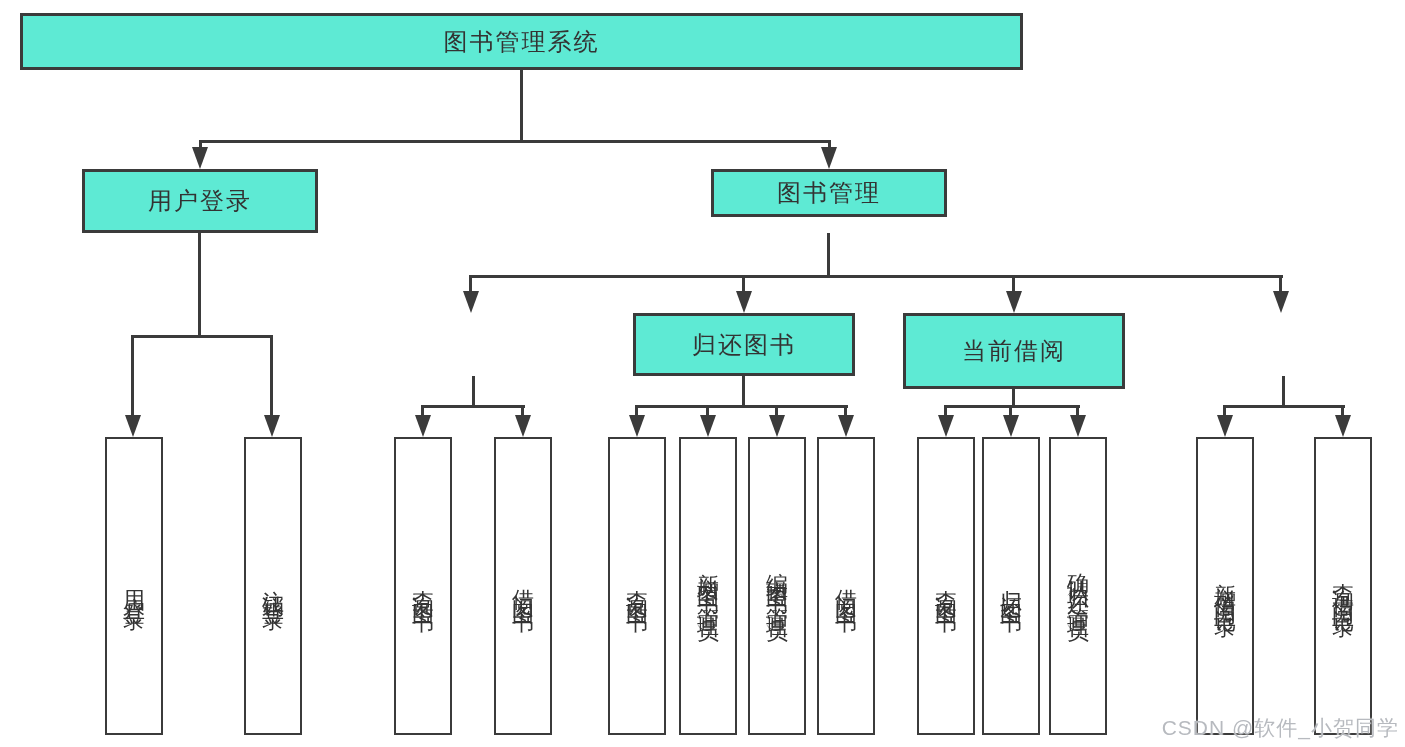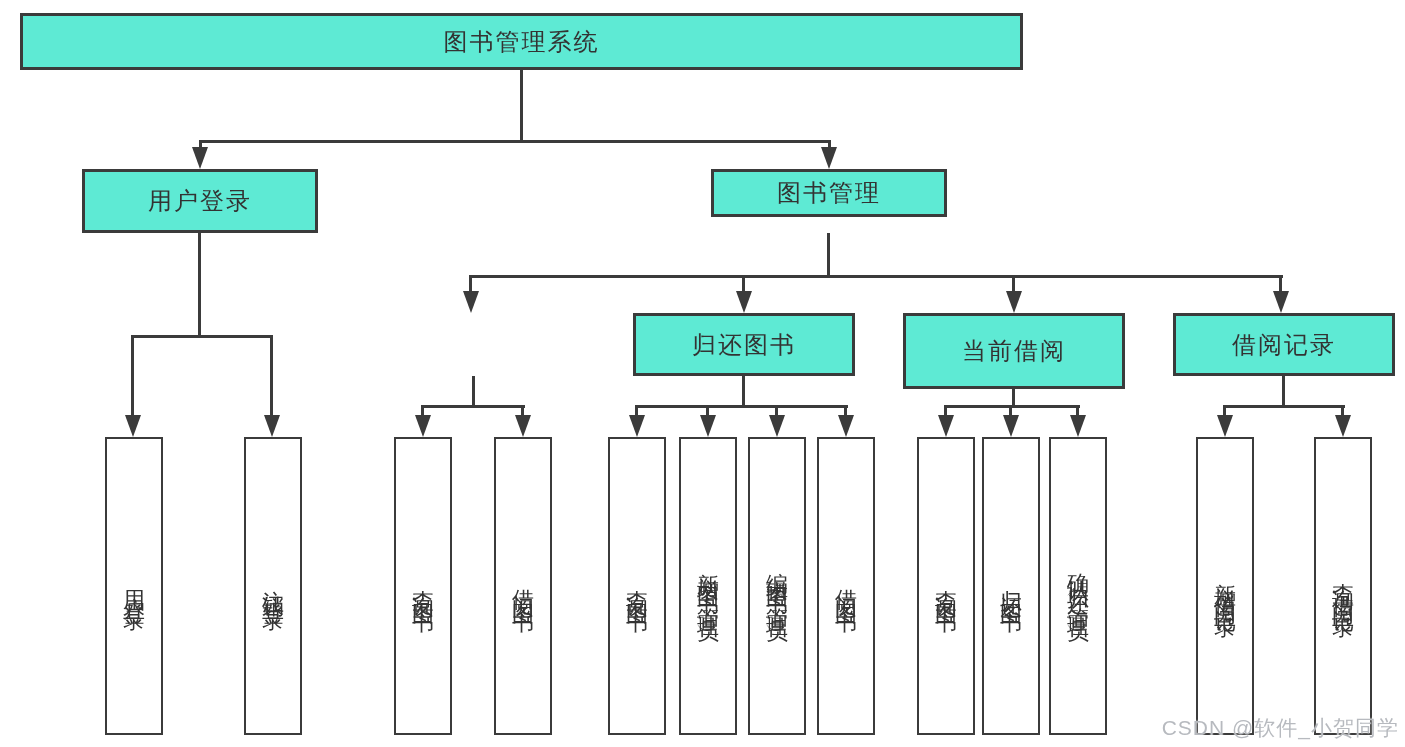--- a/index.html
+++ b/index.html
@@ -124,21 +124,20 @@
   <div class="vl" style="left:1341px;top:405px;height:12px"></div>
   <div class="ar" style="left:1335px;top:415px"></div>
 
   <div class="box" style="left:20px;top:13px;width:1003px;height:57px">图书管理系统</div>
 
   <div class="box" style="left:82px;top:169px;width:236px;height:64px">用户登录</div>
   <div class="box" style="left:711px;top:169px;width:236px;height:48px">图书管理</div>
 
   <div class="box" style="left:633px;top:313px;width:222px;height:63px">归还图书</div>
   <div class="box" style="left:903px;top:313px;width:222px;height:76px">当前借阅</div>
-  <div class="box" style="left:1173px;top:313px;width:222px;height:63px">借阅记录</div>
 
   <div class="vbox" style="left:105px;top:437px;width:58px;height:298px">用户登录</div>
   <div class="vbox" style="left:244px;top:437px;width:58px;height:298px">注销登录</div>
 
   <div class="vbox" style="left:394px;top:437px;width:58px;height:298px">查询图书</div>
   <div class="vbox" style="left:494px;top:437px;width:58px;height:298px">借阅图书</div>
 
   <div class="vbox" style="left:608px;top:437px;width:58px;height:298px">查询图书</div>
   <div class="vbox" style="left:679px;top:437px;width:58px;height:298px">新增图书（管理员）</div>
   <div class="vbox" style="left:748px;top:437px;width:58px;height:298px">编辑图书（管理员）</div>

